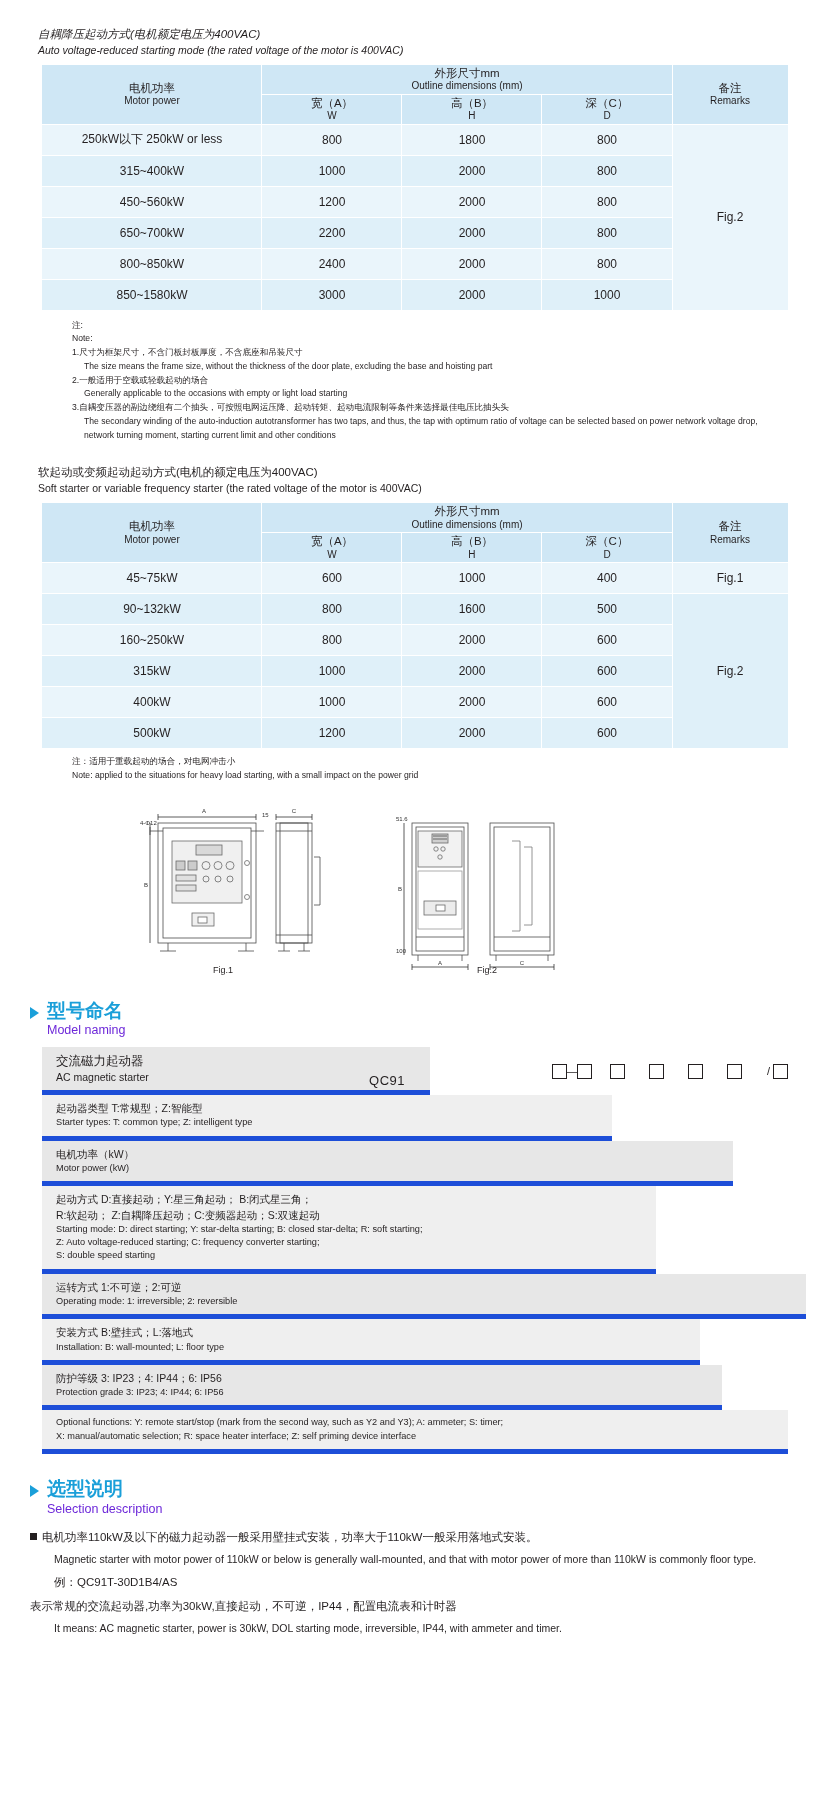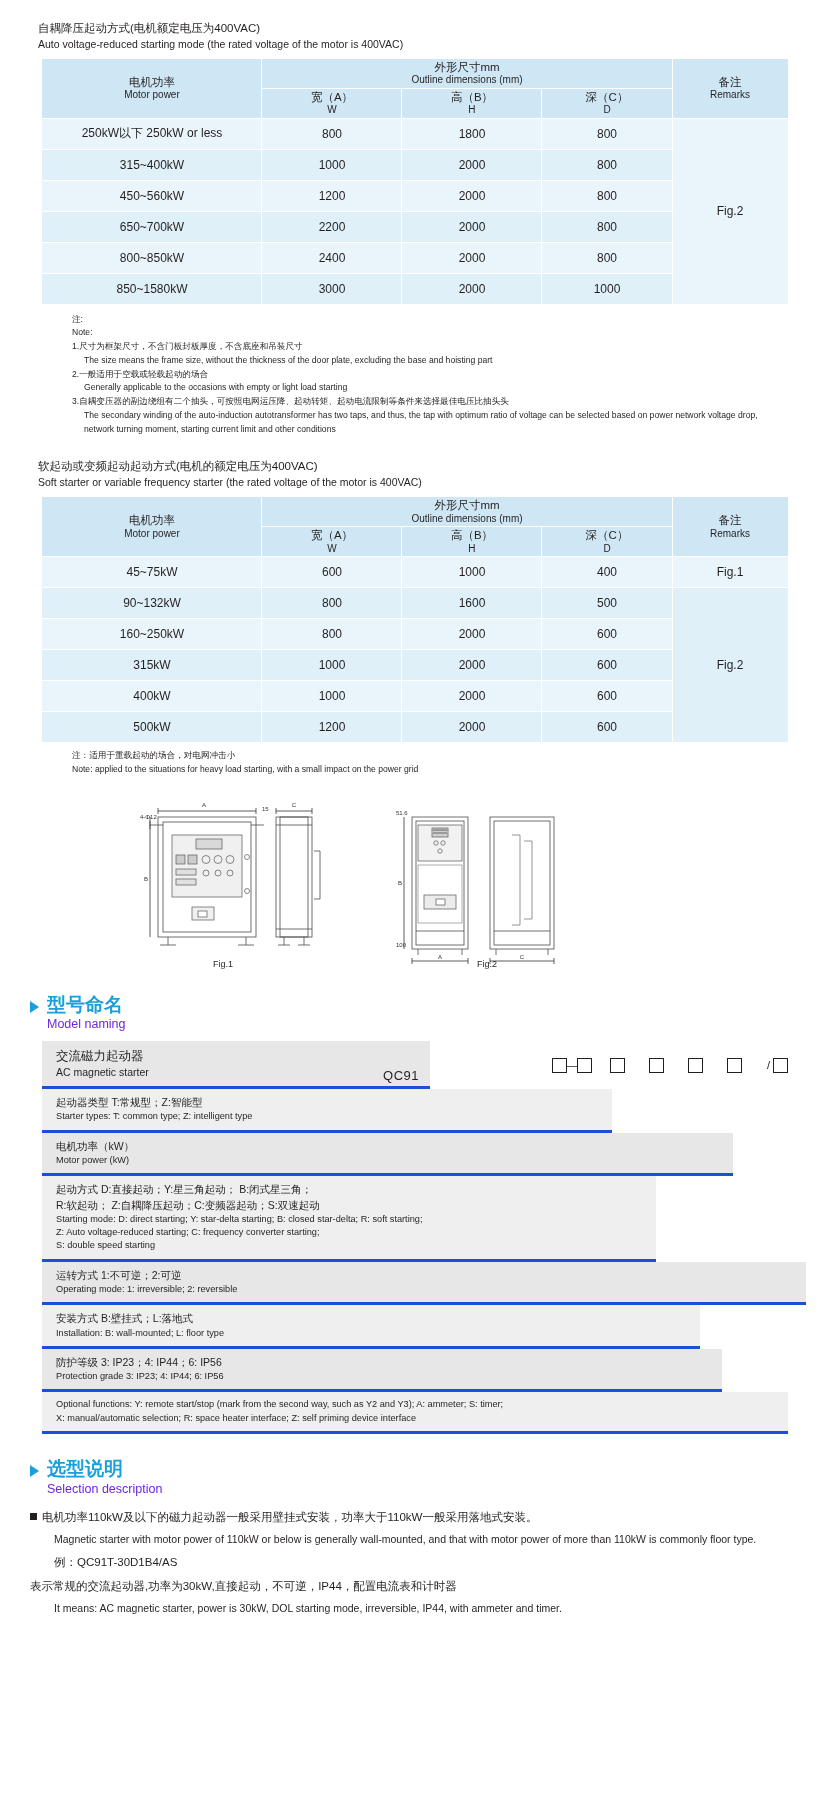--- a/index.html
+++ b/index.html
@@ -56,23 +56,23 @@
     width:0; height:0; border-left: 9px solid #1a9fd9;
     border-top: 6px solid transparent; border-bottom: 6px solid transparent;
     margin-top: 7px; margin-right: 8px;
   }
   .sec-head .txt .cn { font-size: 19px; color:#1a9fd9; font-weight:bold; line-height:1.2; }
   .sec-head .txt .en { font-size: 12.5px; color:#6d28d9; line-height:1.35; }
 
   
   .naming { width: 746px; margin: 8px auto 0 auto; position: relative; }
   .naming-row {
-    border-bottom: 3px solid #1d4ed8;
+    border-bottom: 5px solid #1d4ed8;
     position: relative;
-    padding: 6px 5px 6px 14px;
+    padding: 6px 19px 6px 14px;
     font-size: 9.2px;
     line-height: 1.45;
   }
   .naming-row .cn { display:block; font-size: 10.5px; }
   .naming-row .en { display:block; font-size: 9.2px; }
   .nr0 { background:#e7e7e7; height: 48px; display:flex; align-items:center; }
   .nr0 .label { flex: 0 0 auto; }
   .nr0 .label .cn { font-size: 12.5px; }
   .nr0 .label .en { font-size: 10.5px; }
   .nr0 .code { margin-left: auto; font-size: 13px; padding-right: 6px; letter-spacing:0.5px;margin-top:26px; }
@@ -97,21 +97,21 @@
   .sd-cn { font-size: 11.5px; }
   .sd-en { font-size: 10.5px; }
   .sd-indent { padding-left: 24px; }
   .sq { display:inline-block; width:7px; height:7px; background:#231f20; margin-right:5px; vertical-align:1px;}
 </style>
 </head>
 <body>
 
 <div class="page">
 
-  <div class="tbl-caption" style="padding-top:20px;">
+  <div class="tbl-caption" style="padding-top:26px;font-style:italic;">
     <div class="cn">自耦降压起动方式(电机额定电压为400VAC)</div>
     <div class="en">Auto voltage-reduced starting mode (the rated voltage of the motor is 400VAC)</div>
   </div>
 
   <table class="spec">
     <colgroup>
       <col style="width:220px">
         <col style="width:140px">
         <col style="width:140px">
         <col style="width:130px">

